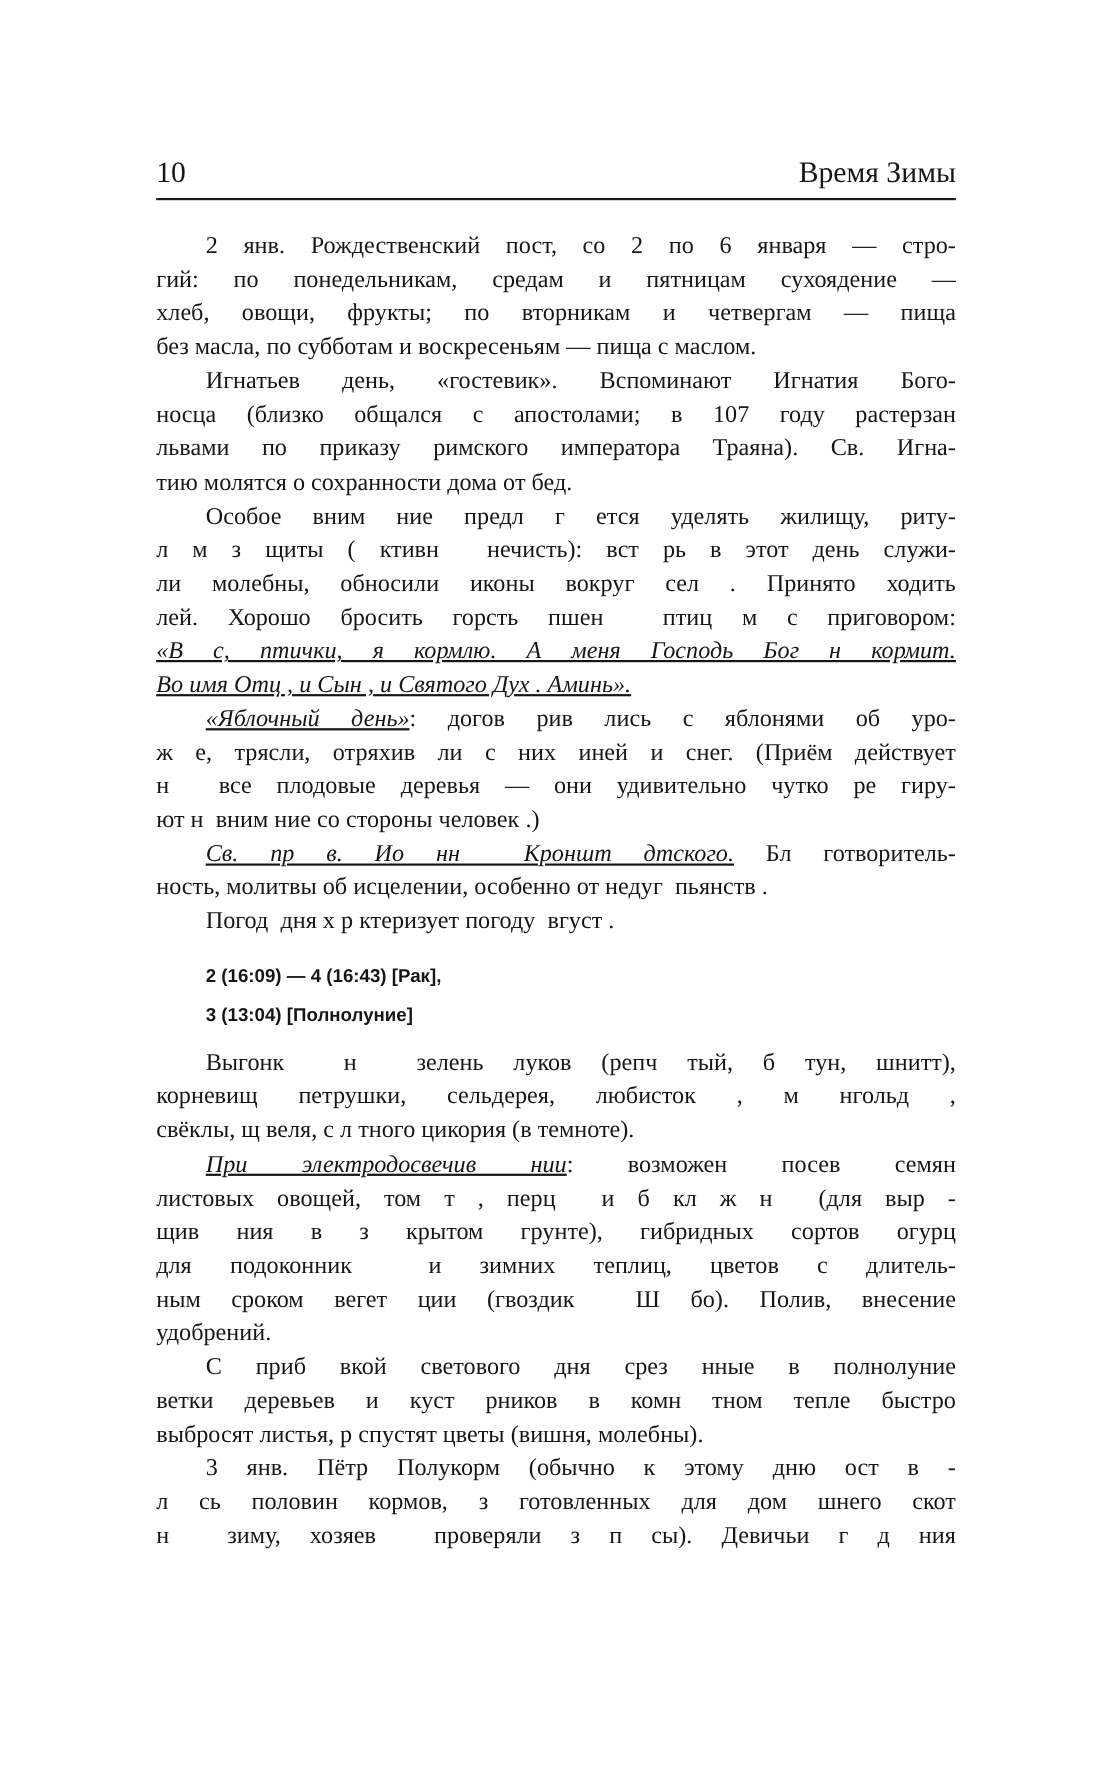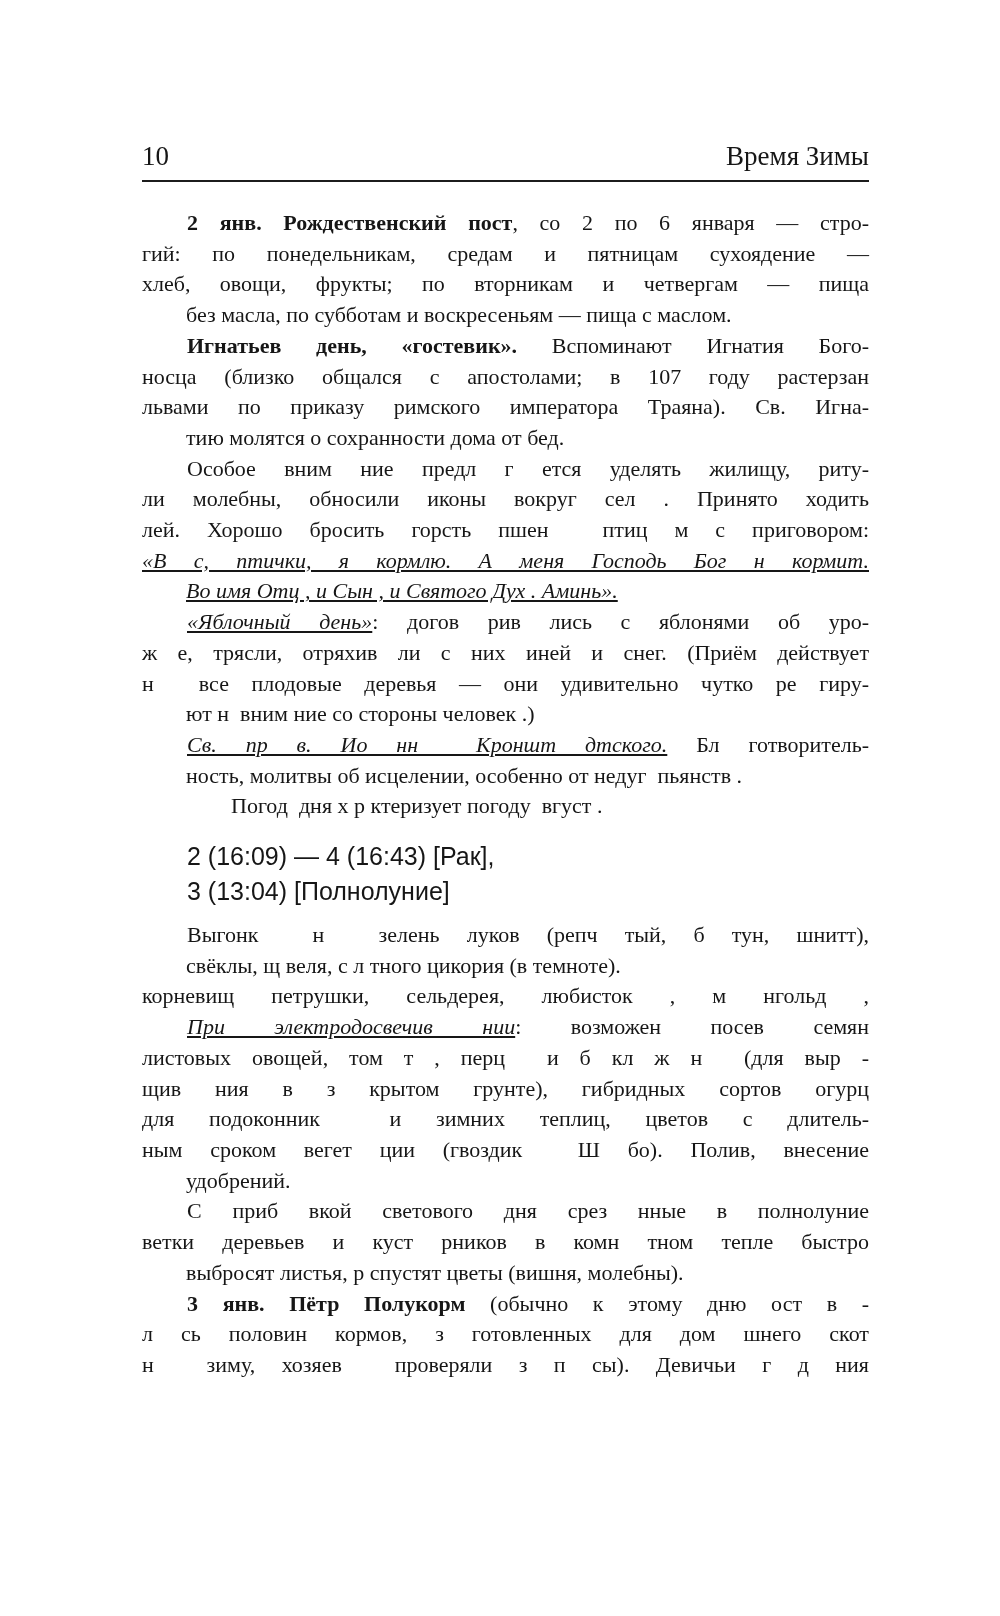--- a/index.html
+++ b/index.html
@@ -37,27 +37,27 @@
     font-size: 22px;
   }
   .para { margin: 0; }
   .line {
     line-height: 30.7px;
     text-align: justify;
     text-align-last: justify;
     -moz-text-align-last: justify;
   }
   .line.first { padding-left: 45px; }
-  .line.last { text-align-last: left; margin-left: 44px; -moz-text-align-last: left; }
-  span.b { font-weight: 700; }
+  .line.last { text-align-last: left; -moz-text-align-last: left; }
+  span.b { font-weight: 400; }
   span.i { font-style: italic; text-decoration: underline; }
   .heading {
     font-family: "Liberation Sans", "DejaVu Sans", sans-serif;
-    font-weight: 400;
-    font-size: 25px;
+    font-weight: 700;
+    font-size: 17px;
     padding-left: 45px;
     margin: 17px 0 11px 0;
   }
   .hline { line-height: 35px; }
 </style>
 </head>
 <body>
 
 <div class="page">
   <div class="content">
@@ -74,20 +74,21 @@
           <div class="line last"><span>без масла, по субботам и воскресеньям — пища с маслом.</span></div>
         </div>
         <div class="para">
           <div class="line first"><span class="b">Игнатьев день, «гостевик».</span><span> Вспоминают Игнатия Бого-</span></div>
           <div class="line"><span>носца (близко общался с апостолами; в 107 году растерзан</span></div>
           <div class="line"><span>львами по приказу римского императора Траяна). Св. Игна-</span></div>
           <div class="line last"><span>тию молятся о сохранности дома от бед.</span></div>
         </div>
         <div class="para">
           <div class="line first"><span>Особое вним ние предл г ется уделять жилищу, риту-</span></div>
+          <div class="line"><span>л м з щиты ( ктивн&nbsp; нечисть): вст рь в этот день служи-</span></div>
           <div class="line"><span>ли молебны, обносили иконы вокруг сел . Принято ходить</span></div>
           <div class="line"><span>лей. Хорошо бросить горсть пшен&nbsp; птиц м с приговором:</span></div>
           <div class="line"><span class="i">«В с, птички, я кормлю. А меня Господь Бог н кормит.</span></div>
           <div class="line last"><span class="i">Во имя Отц , и Сын , и Святого Дух . Аминь».</span></div>
         </div>
         <div class="para">
           <div class="line first"><span class="i">«Яблочный день»</span><span>: догов рив лись с яблонями об уро-</span></div>
           <div class="line"><span>ж е, трясли, отряхив ли с них иней и снег. (Приём действует</span></div>
           <div class="line"><span>н&nbsp; все плодовые деревья — они удивительно чутко ре гиру-</span></div>
           <div class="line last"><span>ют н&nbsp; вним ние со стороны человек .)</span></div>
@@ -98,22 +99,22 @@
         </div>
         <div class="para">
           <div class="line first last"><span>Погод&nbsp; дня х р ктеризует погоду&nbsp; вгуст .</span></div>
         </div>
         <div class="heading">
           <div class="hline">2 (16:09) — 4 (16:43) [Рак],</div>
           <div class="hline">3 (13:04) [Полнолуние]</div>
         </div>
         <div class="para">
           <div class="line first"><span>Выгонк&nbsp; н&nbsp; зелень луков (репч тый, б тун, шнитт),</span></div>
+          <div class="line"><span>корневищ петрушки, сельдерея, любисток , м нгольд ,</span></div>
           <div class="line last"><span>свёклы, щ веля, с л тного цикория (в темноте).</span></div>
-          <div class="line"><span>корневищ петрушки, сельдерея, любисток , м нгольд ,</span></div>
         </div>
         <div class="para">
           <div class="line first"><span class="i">При электродосвечив нии</span><span>: возможен посев семян</span></div>
           <div class="line"><span>листовых овощей, том т , перц&nbsp; и б кл ж н&nbsp; (для выр -</span></div>
           <div class="line"><span>щив ния в з крытом грунте), гибридных сортов огурц</span></div>
           <div class="line"><span>для подоконник&nbsp; и зимних теплиц, цветов с длитель-</span></div>
           <div class="line"><span>ным сроком вегет ции (гвоздик&nbsp; Ш бо). Полив, внесение</span></div>
           <div class="line last"><span>удобрений.</span></div>
         </div>
         <div class="para">

